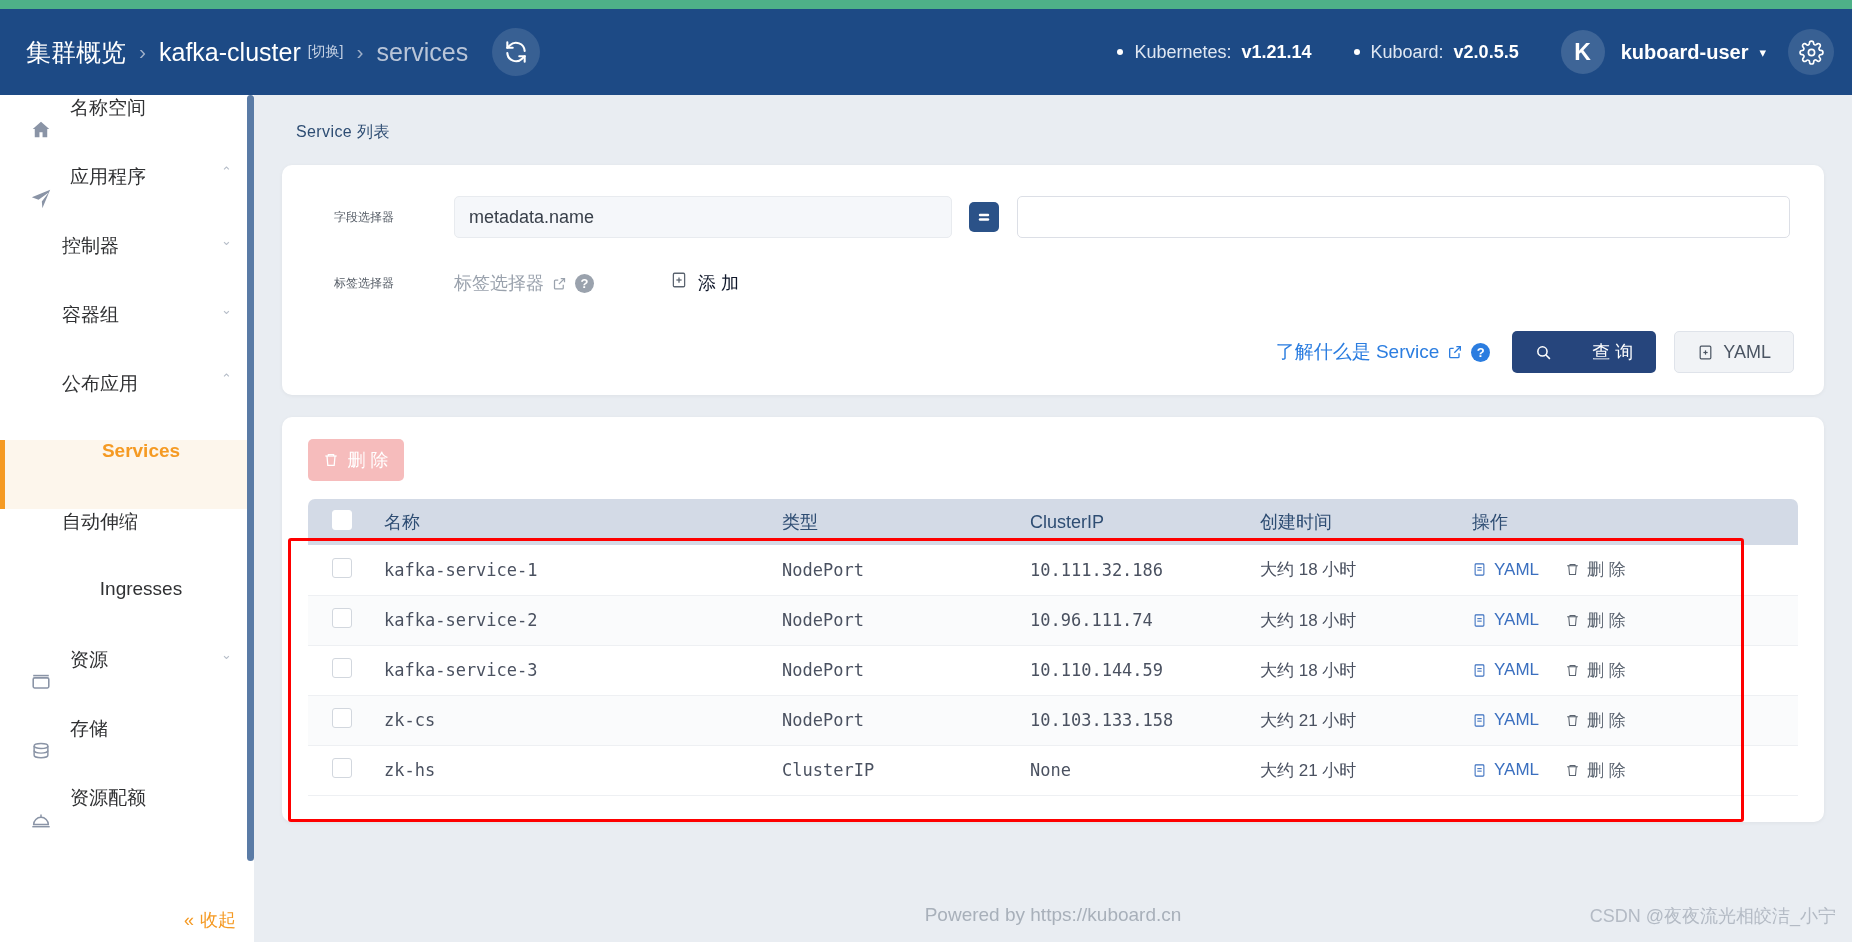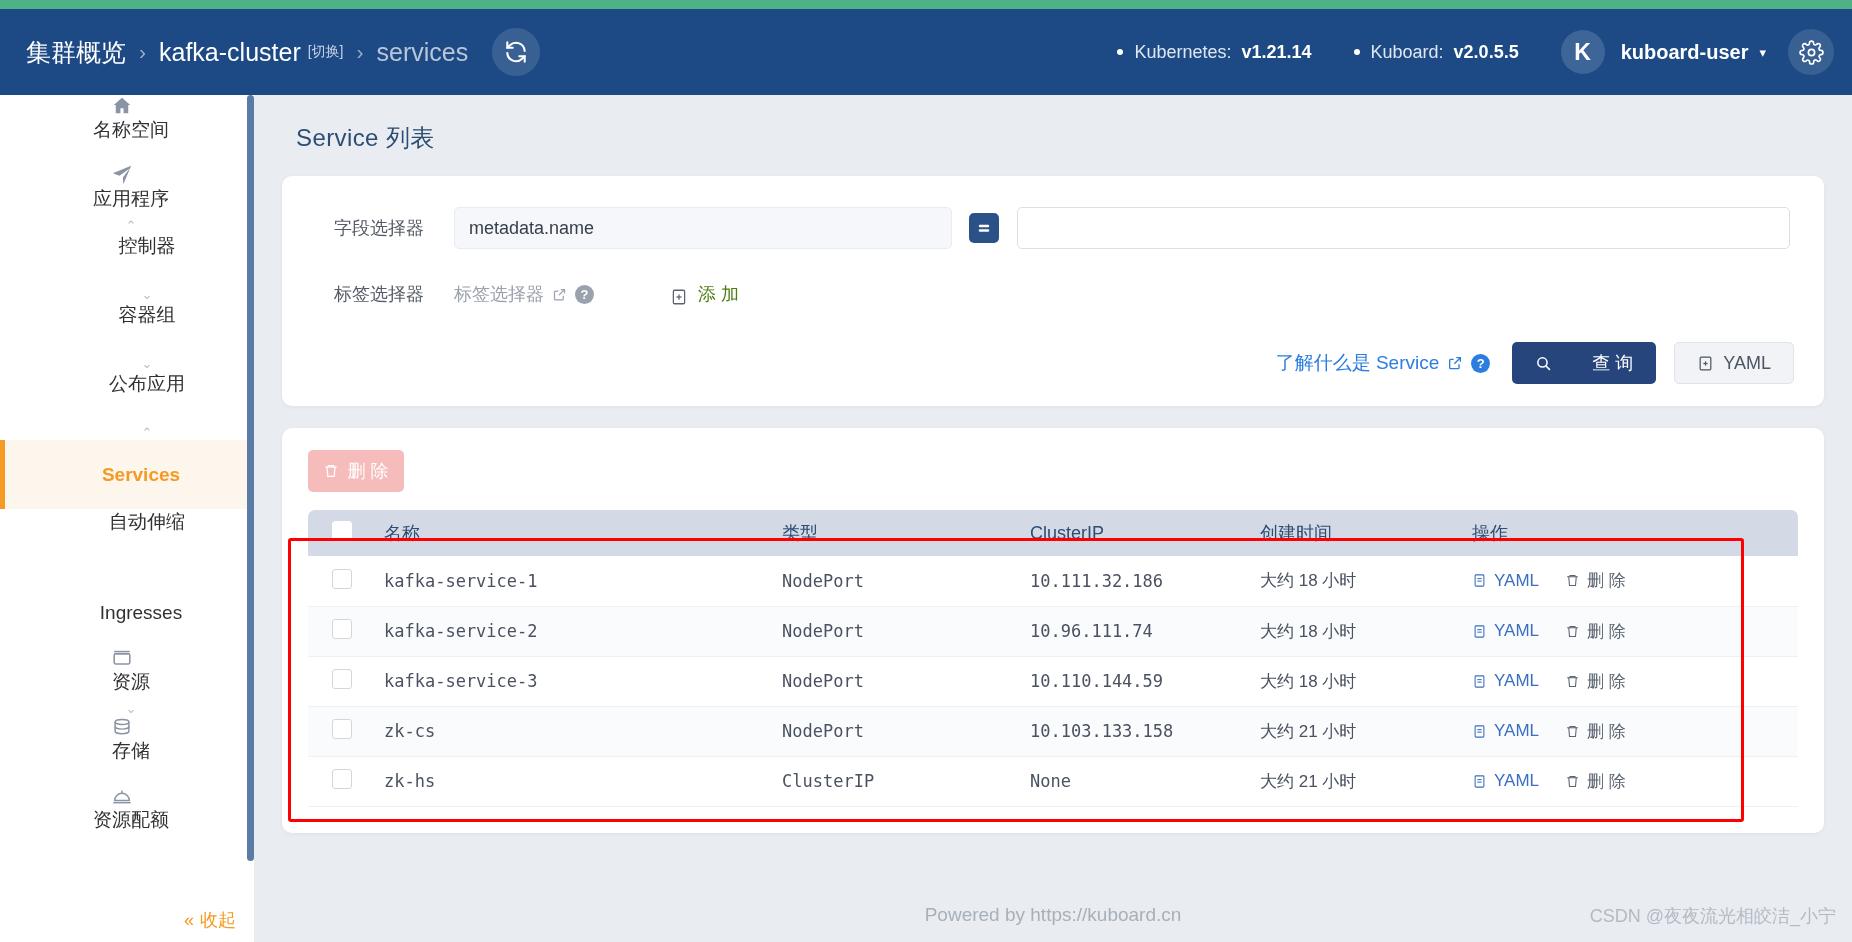--- a/index.html
+++ b/index.html
@@ -62,23 +62,23 @@
     margin-left: 22px; cursor: pointer;
   }
 
   
   .sidebar {
     position: absolute; left: 0; top: 95px; width: 254px; height: 847px;
     background: #ffffff; overflow: hidden;
   }
   .nav-item {
     position: relative;
-    display: flex; align-items: center;
+    display: flex; 
     height: 69px; padding-left: 30px; padding-right: 22px;
-    font-size: 19px; color: #303133; cursor: pointer; flex-direction: column;
+    font-size: 19px; color: #303133; cursor: pointer;
   }
   .nav-item.sub { padding-left: 62px; }
   .nav-item.subsub { padding-left: 58px; justify-content: center; padding-right: 30px; }
   .nav-item .nic { width: 26px; margin-right: 14px; display: flex; align-items: center; color: #8a94a6; }
   .nav-item .nlabel { flex: 1; }
   .nav-item .chev { color: #b7bec9; font-size: 13px; }
   .nav-item.active {
     background: #fdf6ec; color: #f59a23; font-weight: bold;
   }
   .nav-item.active::before {
@@ -97,33 +97,33 @@
     position: absolute; left: 0; top: 0; width: 7px; height: 766px;
     background: #5a7ba6; border-radius: 4px;
   }
 
   
   .main {
     position: absolute; left: 254px; top: 95px; width: 1598px; height: 847px;
     background: #e9edf2; overflow: hidden;
   }
   .page-title {
-    margin: 27px 0 12px 42px; font-size: 24px; color: #2e4d73; letter-spacing: .4px;
+    margin: 27px 0 12px 42px; font-size: 16px; color: #2e4d73; letter-spacing: .4px;
   }
 
   .card {
     background: #ffffff; border-radius: 10px;
     margin: 22px 28px 0 28px;
     box-shadow: 0 1px 4px rgba(0,0,0,0.05);
   }
   .filter-card { padding: 26px 30px 22px 30px; }
   .frow { display: flex; align-items: center; min-height: 52px; }
   .frow + .frow { margin-top: 14px; }
   .flabel {
-    width: 142px; font-size: 18px; color: #555c66; text-align: left; padding-left: 22px; font-family: Liberation Serif, serif;
+    width: 142px; font-size: 12px; color: #555c66; text-align: left; padding-left: 22px; font-family: Liberation Serif, serif;
   }
   .field-input {
     height: 42px; background: #f5f7fa; border: 1px solid #e8ebef; border-radius: 5px;
     display: flex; align-items: center; padding: 0 14px;
     font-size: 18px; color: #39404a; width: 498px;
   }
   .eq-btn {
     width: 30px; height: 30px; border-radius: 5px; background: #2b5288;
     display: flex; align-items: center; justify-content: center;
     margin-left: 17px; cursor: pointer; flex: none;
@@ -135,22 +135,22 @@
   .ls-link {
     font-size: 18px; color: #9aa2ad; display: flex; align-items: center; gap: 8px;
     cursor: pointer;
   }
   .help-dot {
     width: 19px; height: 19px; border-radius: 50%; background: #9aa2ad;
     color: #fff; font-size: 13px; font-weight: bold;
     display: flex; align-items: center; justify-content: center;
   }
   .add-link {
-    margin-left: 76px; font-size: 18px; color: #4d7c0f;
-    display: flex; align-items: flex-end; gap: 10px; cursor: pointer;
+    margin-left: 76px; font-size: 18px; color: #0f172a;
+    display: flex; align-items: flex-start; gap: 10px; cursor: pointer;
   }
   .actions-row {
     display: flex; align-items: center; justify-content: flex-end;
     margin-top: 22px; gap: 0;
   }
   .learn-link {
     color: #2b7de0; font-size: 19px; display: flex; align-items: center; gap: 8px;
     cursor: pointer; margin-right: 22px;
   }
   .help-dot.blue { background: #2b7de0; }

